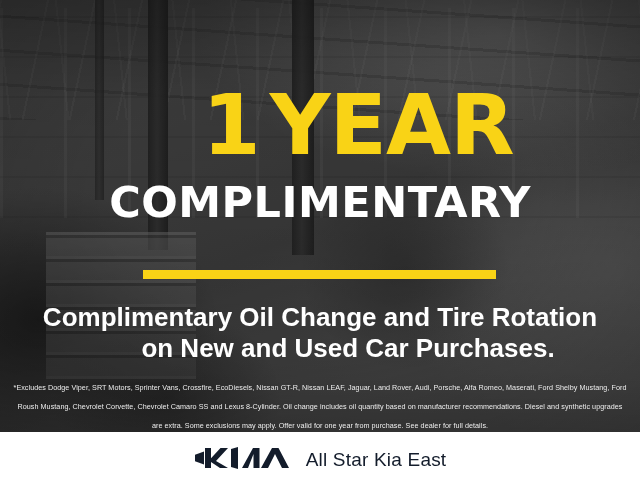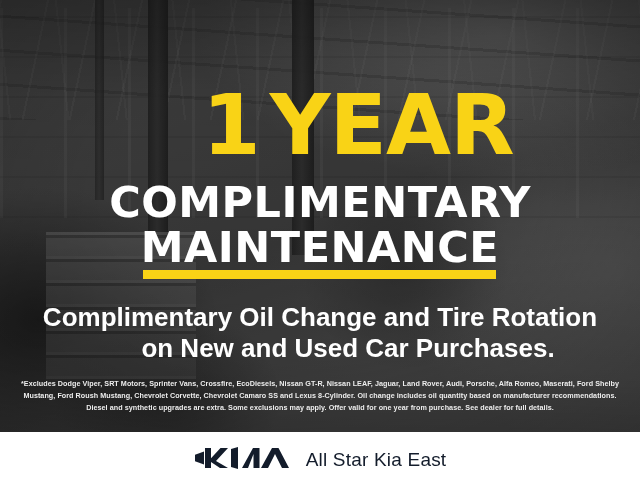--- a/index.html
+++ b/index.html
@@ -155,23 +155,22 @@
 
   .disclaimer {
     position: absolute;
     left: 12px;
     top: 378px;
     width: 616px;
     text-align: center;
     color: #ededed;
     font-family: "Liberation Sans", sans-serif;
     font-size: 7.2px;
-    line-height: 12px;
+    line-height: 19px;
     letter-spacing: 0.05px;
-    font-weight: bold;
   }
 
   
   .footer {
     position: absolute;
     left: 0; top: 432px;
     width: 640px; height: 56px;
     background: #ffffff;
     display: flex;
     align-items: center;
@@ -209,21 +208,20 @@
     <div class="bg-tint"></div>
   </div>
 
   <div class="content">
 
     <div class="headline-year">
       <span class="num">1</span><span>YEAR</span>
     </div>
 
     <div class="headline-sub l1">COMPLIMENTARY</div>
-    <div class="headline-sub l2">MAINTENANCE</div>
 
     <div class="divider"></div>
 
     <div class="tagline t1">Complimentary Oil Change and Tire Rotation</div>
     <div class="tagline t2">on New and Used Car Purchases.</div>
 
     <div class="disclaimer">*Excludes Dodge Viper, SRT Motors, Sprinter Vans, Crossfire, EcoDiesels, Nissan GT-R, Nissan LEAF, Jaguar, Land Rover, Audi, Porsche, Alfa Romeo, Maserati, Ford Shelby Mustang, Ford Roush Mustang, Chevrolet Corvette, Chevrolet Camaro SS and Lexus 8-Cylinder. Oil change includes oil quantity based on manufacturer recommendations. Diesel and synthetic upgrades are extra. Some exclusions may apply. Offer valid for one year from purchase. See dealer for full details.</div>
   </div>
 
   <div class="footer">

